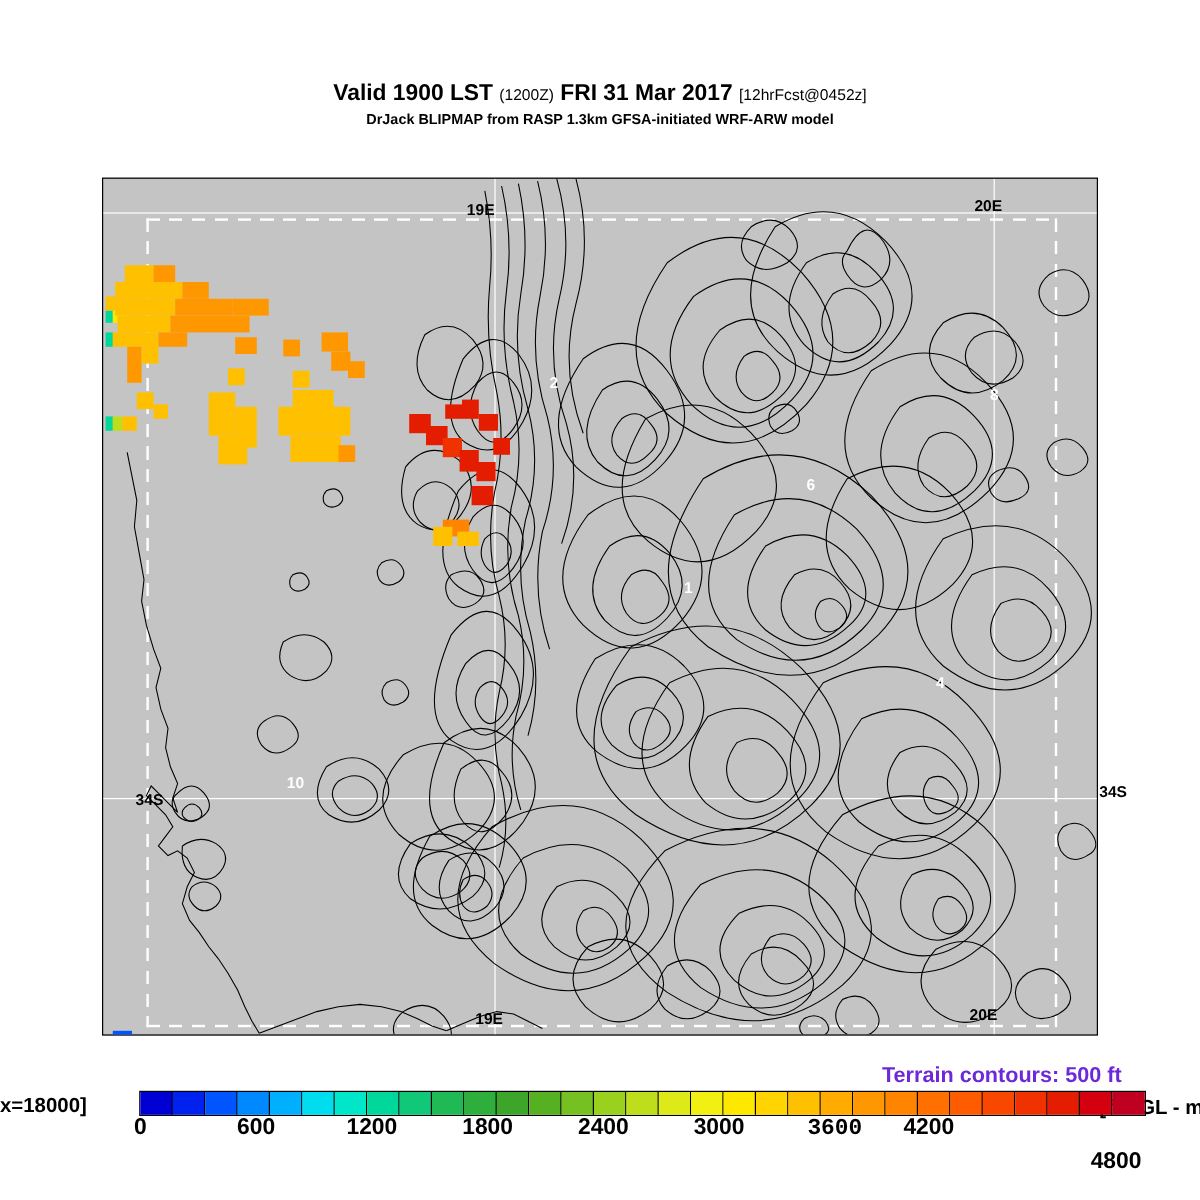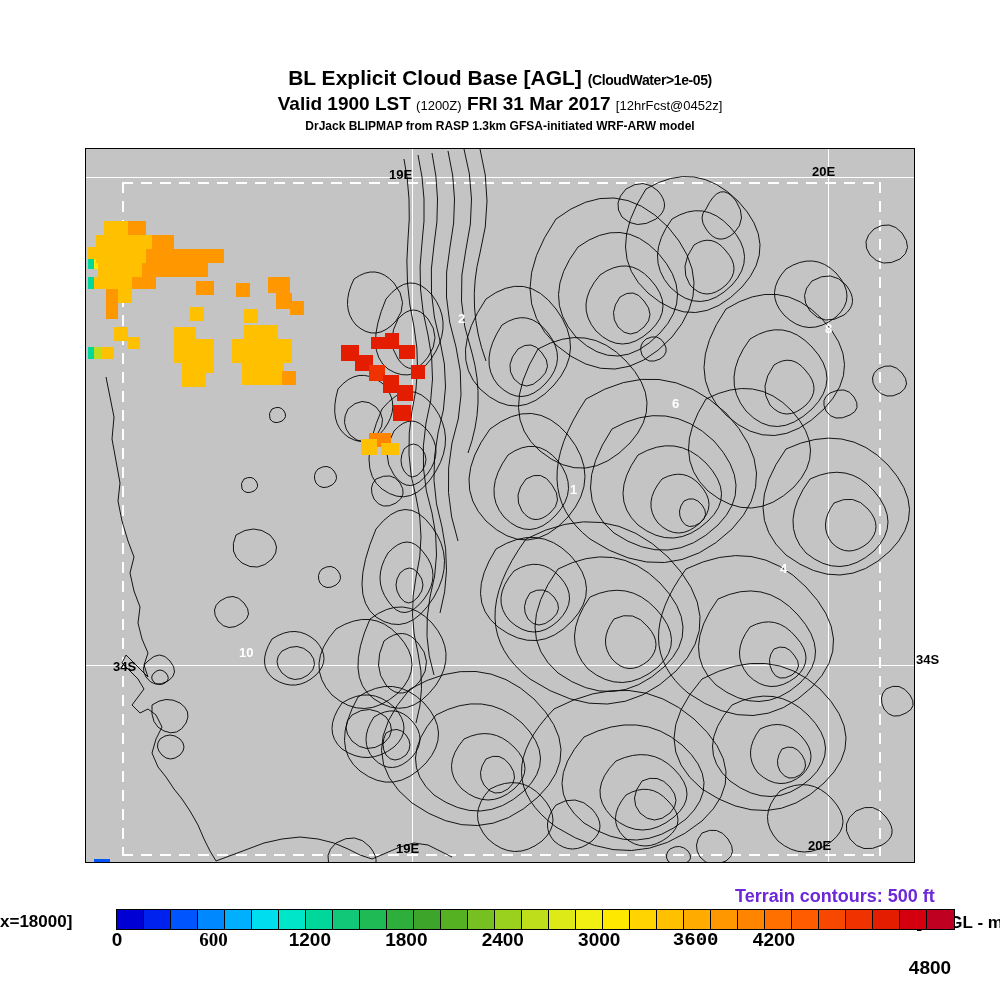--- a/index.html
+++ b/index.html
@@ -45,24 +45,20 @@
   .cb-cell{width:27px;height:19px;border-right:1px solid #000;box-sizing:border-box;}
   .cb-cell:last-child{border-right:none;}
   #cb-ticks{position:absolute;left:0;top:929px;width:1000px;height:28px;}
   .cb-tick{position:absolute;font-size:19px;font-weight:bold;color:#000;
            transform:translateX(-50%);white-space:nowrap;}
 </style>
 </head>
 <body>
 
 <div id="title-block">
-  <div class="t1">
-    <span>BL Explicit Cloud Base [AGL]</span>
-    <span class="small">(CloudWater&gt;1e-05)</span>
-  </div>
   <div class="t2">
     <span>Valid 1900 LST</span>
     <span class="small">(1200Z)</span>
     <span>FRI 31 Mar 2017</span>
     <span class="small">[12hrFcst@0452z]</span>
   </div>
   <div class="t3">DrJack BLIPMAP from RASP 1.3km GFSA-initiated WRF-ARW model</div>
 </div>
 
 <div id="map-frame">
@@ -307,21 +303,21 @@
     <div class="cb-cell" style="background: rgb(255, 112, 0);"></div>
     <div class="cb-cell" style="background: rgb(255, 92, 0);"></div>
     <div class="cb-cell" style="background: rgb(248, 72, 0);"></div>
     <div class="cb-cell" style="background: rgb(239, 50, 0);"></div>
     <div class="cb-cell" style="background: rgb(229, 29, 0);"></div>
     <div class="cb-cell" style="background: rgb(212, 0, 16);"></div>
     <div class="cb-cell" style="background: rgb(192, 0, 32);"></div>
   </div>
 <div id="cb-ticks">
     <div class="cb-tick" style="left: 117px;">0</div>
-    <div class="cb-tick" style="left: 213.444px; font-family: Liberation Serif, serif;">600</div>
+    <div class="cb-tick" style="left: 213.444px;">600</div>
     <div class="cb-tick" style="left: 309.889px;">1200</div>
     <div class="cb-tick" style="left: 406.333px;">1800</div>
     <div class="cb-tick" style="left: 502.778px;">2400</div>
     <div class="cb-tick" style="left: 599.222px;">3000</div>
     <div class="cb-tick" style="left: 695.667px; font-family: Liberation Mono, monospace;">3600</div>
     <div class="cb-tick" style="left: 774px;">4200</div>
     <div class="cb-tick" style="left: 930px; margin-top: 28px;">4800</div>
   </div>
 
 </body></html>

